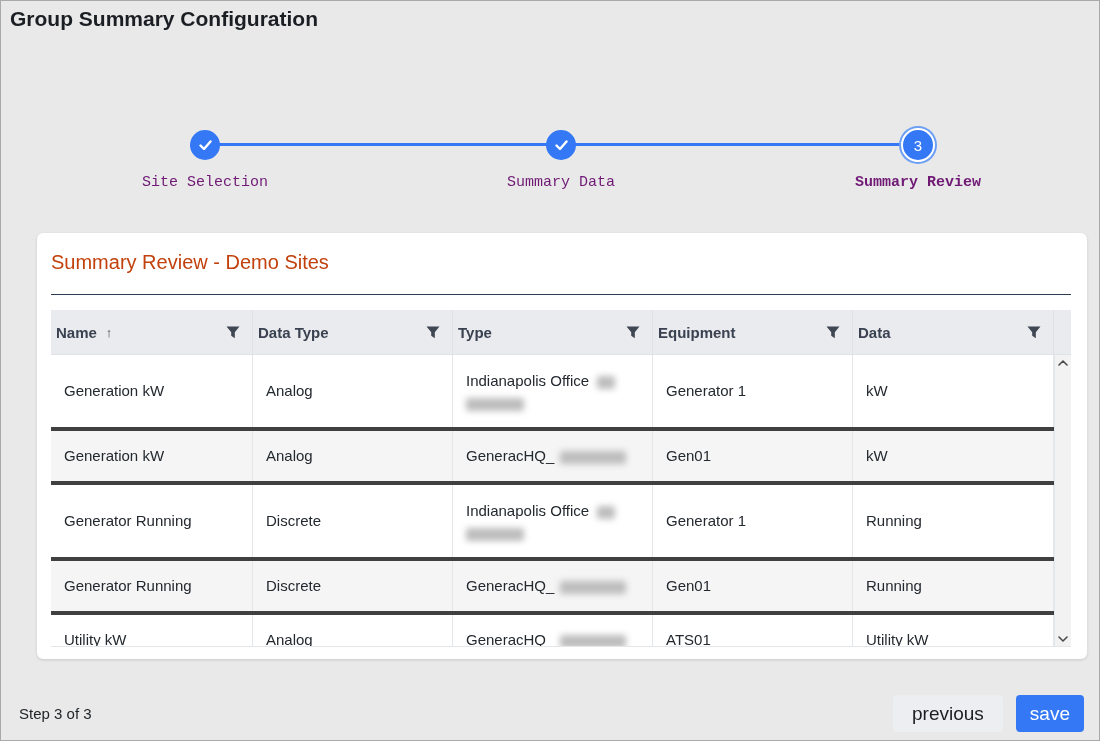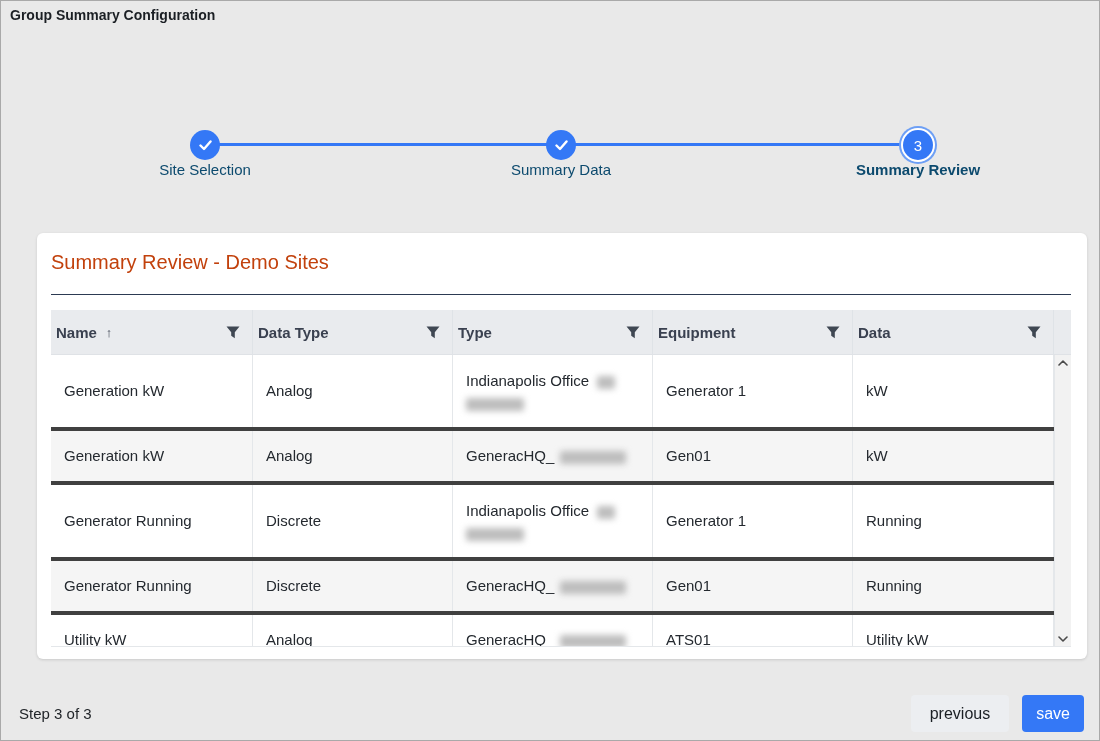--- a/index.html
+++ b/index.html
@@ -1,33 +1,33 @@
 <!DOCTYPE html>
 <html><head>
 <meta charset="utf-8">
 <style>
   html,body{margin:0;padding:0;}
   body{
     width:1100px;height:741px;position:relative;overflow:hidden;
     background:#e9e9e9;border:1px solid #a9a9a9;box-sizing:border-box;
     font-family:"Liberation Sans","DejaVu Sans",sans-serif;color:#212529;
   }
-  .page-title{position:absolute;left:9px;top:6px;font-size:14px;font-weight:700;color:#1b1f24;}
+  .page-title{position:absolute;left:9px;top:6px;font-size:21px;font-weight:700;color:#1b1f24;}
 
   
   .stepper{position:absolute;left:0;top:0;width:1100px;height:200px;}
   .stepper-line{position:absolute;top:142px;left:204px;width:713px;height:3px;background:var(--accent);}
   .step{position:absolute;top:129px;width:220px;text-align:center;}
   .step-circle{
     width:30px;height:30px;border-radius:50%;background:var(--accent);color:#fff;
     display:flex;align-items:center;justify-content:center;margin:0 auto;position:relative;z-index:2;
     font-size:15px;
   }
   .step.active .step-circle{box-shadow:0 0 0 2px #fff,0 0 0 4px #6d9ff5;}
-  .step-label{margin-top:1px;font-size:15px;color:#0c4a6e;}
+  .step-label{margin-top:14px;font-size:15px;color:#701a75;font-family:Liberation Mono, monospace;}
   .step.active .step-label{font-weight:700;}
 
   
   .card{
     position:absolute;left:36px;top:232px;width:1050px;height:426px;background:#fff;
     border-radius:6px;box-shadow:0 1px 3px rgba(0,0,0,.14);
   }
   .card-title{position:absolute;left:14px;top:18px;font-size:20px;color:#c2410c;}
   .card-divider{position:absolute;left:14px;top:61px;width:1020px;border-top:1px solid #2c3a52;}
 
@@ -64,21 +64,21 @@
   .scroll-track{
     position:absolute;right:0;top:0;bottom:0;width:17px;background:#f2f2f2;
     border-left:1px solid #e4e7ea;box-sizing:border-box;
     display:flex;flex-direction:column;justify-content:space-between;align-items:center;
     padding:5px 0;cursor:pointer;
   }
 
   
   .footer-step{position:absolute;left:18px;top:704px;font-size:15px;color:#212529;}
   .footer-buttons{position:absolute;right:15px;top:694px;display:flex;gap:13px;}
-  .btn{border:none;border-radius:4px;font-size:16px;height:37px;cursor:pointer;
+  .btn{border:none;border-radius:4px;font-size:19px;height:37px;cursor:pointer;
        font-family:"Liberation Sans","DejaVu Sans",sans-serif;}
   .btn-previous{background:#eceef1;color:#1b1f24;padding:0 19px;}
   .btn-save{background:var(--accent);color:#fff;padding:0 14px;}
 </style>
 </head>
 <body style="--accent: #3478f6; --header-bg: #e9ebee; --row-alt: #f5f5f5;">
 
 <div class="page-title">Group Summary Configuration</div>
 
 <div class="stepper">

